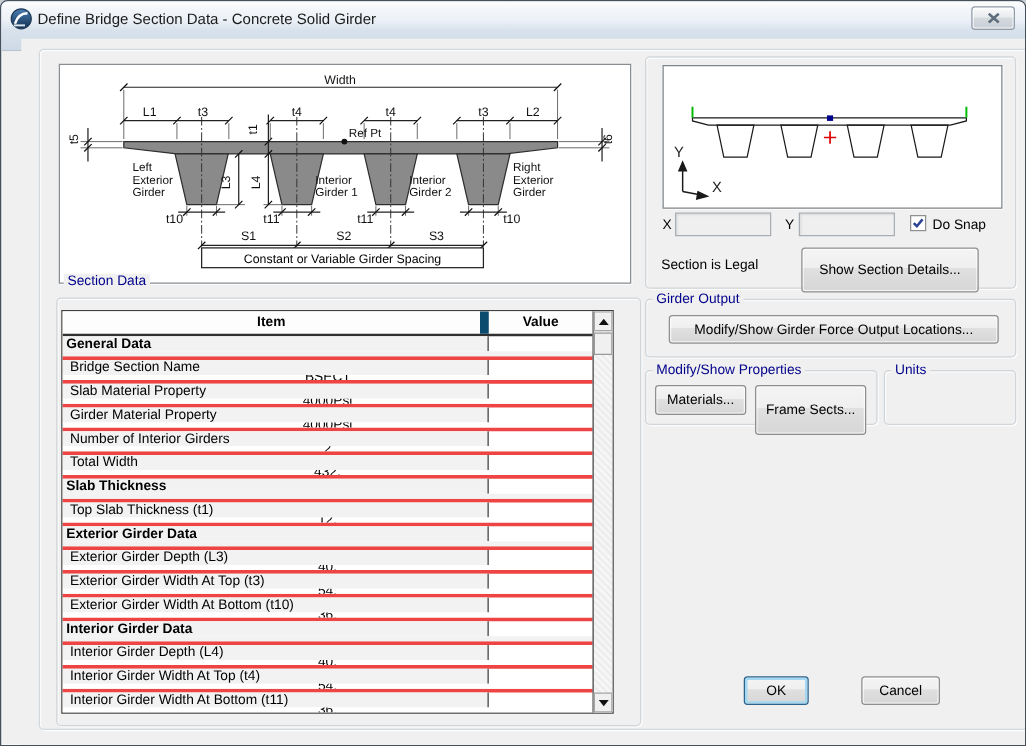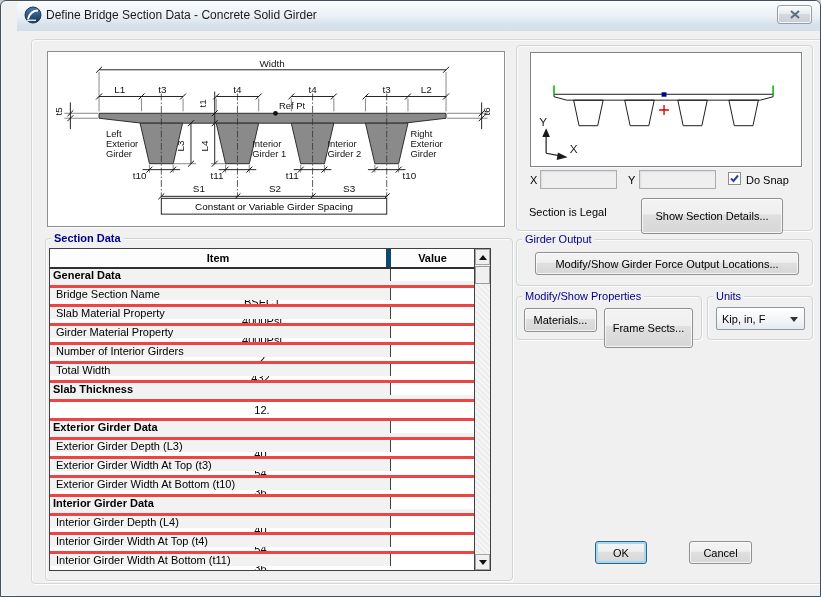--- a/index.html
+++ b/index.html
@@ -4,21 +4,21 @@
 <style>
   html,body{margin:0;padding:0;background:#C8CDD2;}
   *{box-sizing:border-box;}
   .window{
     position:relative;width:821px;height:597px;
     font-family:"Liberation Sans","DejaVu Sans",sans-serif;font-size:11px;color:#000;
     border:1px solid #44505C;border-radius:6px 6px 0 0;overflow:hidden;background:#F0F0F0;
     box-shadow:inset 0 0 0 1px rgba(255,255,255,.45);
   }
   .titlebar{
-    position:absolute;left:16px;top:0;right:0;height:40px;
+    position:absolute;left:0;top:0;right:0;height:40px;
     background:linear-gradient(to bottom,#FBFCFD 0%,#EAF0F6 40%,#D8E2EC 60%,#CDD9E6 100%);
     border-bottom:1px solid #B9C4D0;border-radius:5px 5px 0 0;
   }
   .title-text{position:absolute;left:29px;top:7px;font-size:12px;color:#1B1B1B;white-space:nowrap;}
   .title-icon{position:absolute;left:7px;top:5px;width:18px;height:18px;}
   .close-btn{
     position:absolute;right:8px;top:4px;width:35px;height:19px;border:1px solid #939DA8;border-radius:3px;
     background:linear-gradient(to bottom,#FAFBFC 0%,#E8EBEE 45%,#D4D9DE 50%,#C9CFD5 100%);
     display:flex;align-items:center;justify-content:center;cursor:default;
     box-shadow:inset 0 0 0 1px rgba(255,255,255,.8);
@@ -58,21 +58,21 @@
     position:absolute;border:1px solid #8E99A3;border-radius:2px;
     background:linear-gradient(to bottom,#FEFEFE 0%,#F2F4F6 60%,#E6EAED 100%);
     display:flex;align-items:center;padding:0 5px;font-size:11px;
   }
   .combo-arrow{position:absolute;right:6px;top:9px;width:0;height:0;border:4px solid transparent;border-top:5px solid #333;}
   
   .sd-table{position:absolute;left:32px;top:217px;width:442px;height:323px;border:1px solid #404040;background:#FFF;overflow:hidden;}
   .sd-inner{position:absolute;left:0;top:0;right:16px;bottom:0;}
   .sd-head{display:flex;height:20px;border-bottom:2px solid #303030;background:#FDFDFD;font-weight:bold;}
   .sd-head .hc{display:flex;align-items:center;justify-content:center;}
-  .hc-item{width:341px;border-right:5px solid #0c4a6e;}
+  .hc-item{width:341px;border-right:7px solid #0c4a6e;}
   .hc-value{flex:1;}
   .sd-row{display:flex;height:19px;border-bottom:3px solid #ef4444;flex-direction:column;}
   .sd-row .c-item{width:341px;border-right:1px solid #404040;background:#F2F2F2;display:flex;align-items:center;padding-left:6px;overflow:hidden;white-space:nowrap;}
   .sd-row .c-value{flex:1;background:#FFFFFF;display:flex;align-items:center;justify-content:center;overflow:hidden;}
   .sd-row.section .c-item{font-weight:bold;padding-left:3px;}
   .sd-row.section .c-value{background:#F2F2F2;}
   .sd-scroll{position:absolute;top:0;right:0;width:16px;bottom:0;border-left:1px solid #404040;
     background:repeating-linear-gradient(45deg,#F6F6F6 0 2px,#EDEDED 2px 4px);}
   .sb-btn{position:absolute;left:0;width:15px;height:16px;background:#F0F0F0;border:1px solid #A5A5A5;
     display:flex;align-items:center;justify-content:center;}
@@ -265,21 +265,21 @@
     <div class="checkbox" style="left:711px;top:141px;">
       <svg width="11" height="11" viewBox="0 0 11 11">
         <polyline points="2,5.5 4.5,8 9,2.5" fill="none" stroke="#2B4396" stroke-width="2"></polyline>
       </svg>
     </div>
     <span class="lbl" style="left:729px;top:143px;">Do Snap</span>
     <span class="lbl" style="left:512px;top:175px;">Section is Legal</span>
     <div class="btn" style="left:624px;top:167px;width:142px;height:36px;">Show Section Details...</div>
 
     <div class="groupbox" style="left:28px;top:207px;width:468px;height:343px;"></div>
-    <span class="gb-title" style="left:34px;top:201px;font-weight:bold;">Section Data</span>
+    <span class="gb-title" style="left:34px;top:188px;">Section Data</span>
 
     <div class="sd-table">
       <div class="sd-inner">
         <div class="sd-head">
           <div class="hc hc-item">Item</div>
           <div class="hc hc-value">Value</div>
         </div>
         <div>
             <div class="sd-row section">
               <div class="c-item">General Data</div>
@@ -303,20 +303,21 @@
             </div>
             <div class="sd-row">
               <div class="c-item">Total Width</div>
               <div class="c-value">432.</div>
             </div>
             <div class="sd-row section">
               <div class="c-item">Slab Thickness</div>
               <div class="c-value"></div>
             </div>
             <div class="sd-row">
+              <div class="c-item">Top Slab Thickness (t1)</div>
               <div class="c-value">12.</div>
             </div>
             <div class="sd-row section">
               <div class="c-item">Exterior Girder Data</div>
               <div class="c-value"></div>
             </div>
             <div class="sd-row">
               <div class="c-item">Exterior Girder Depth (L3)</div>
               <div class="c-value">40.</div>
             </div>
@@ -365,21 +366,17 @@
     <span class="gb-title" style="left:505px;top:202px;">Girder Output</span>
     <div class="btn" style="left:518px;top:221px;width:264px;height:23px;">Modify/Show Girder Force Output Locations...</div>
 
     <div class="groupbox" style="left:499px;top:265px;width:186px;height:44px;"></div>
     <span class="gb-title" style="left:505px;top:259px;">Modify/Show Properties</span>
     <div class="btn" style="left:507px;top:277px;width:73px;height:24px;">Materials...</div>
     <div class="btn" style="left:587px;top:277px;width:89px;height:40px;">Frame Sects...</div>
 
     <div class="groupbox" style="left:690px;top:265px;width:106px;height:44px;"></div>
     <span class="gb-title" style="left:696px;top:259px;">Units</span>
-    <div class="combo" style="left:699px;top:276px;width:89px;height:23px;">
-      <span>Kip, in, F</span>
-      <div class="combo-arrow"></div>
-    </div>
 
     <div class="btn btn-default" style="left:578px;top:510px;width:52px;height:23px;">OK</div>
     <div class="btn" style="left:672px;top:510px;width:63px;height:23px;">Cancel</div>
   </div>
 </div>
 
 </body></html>

